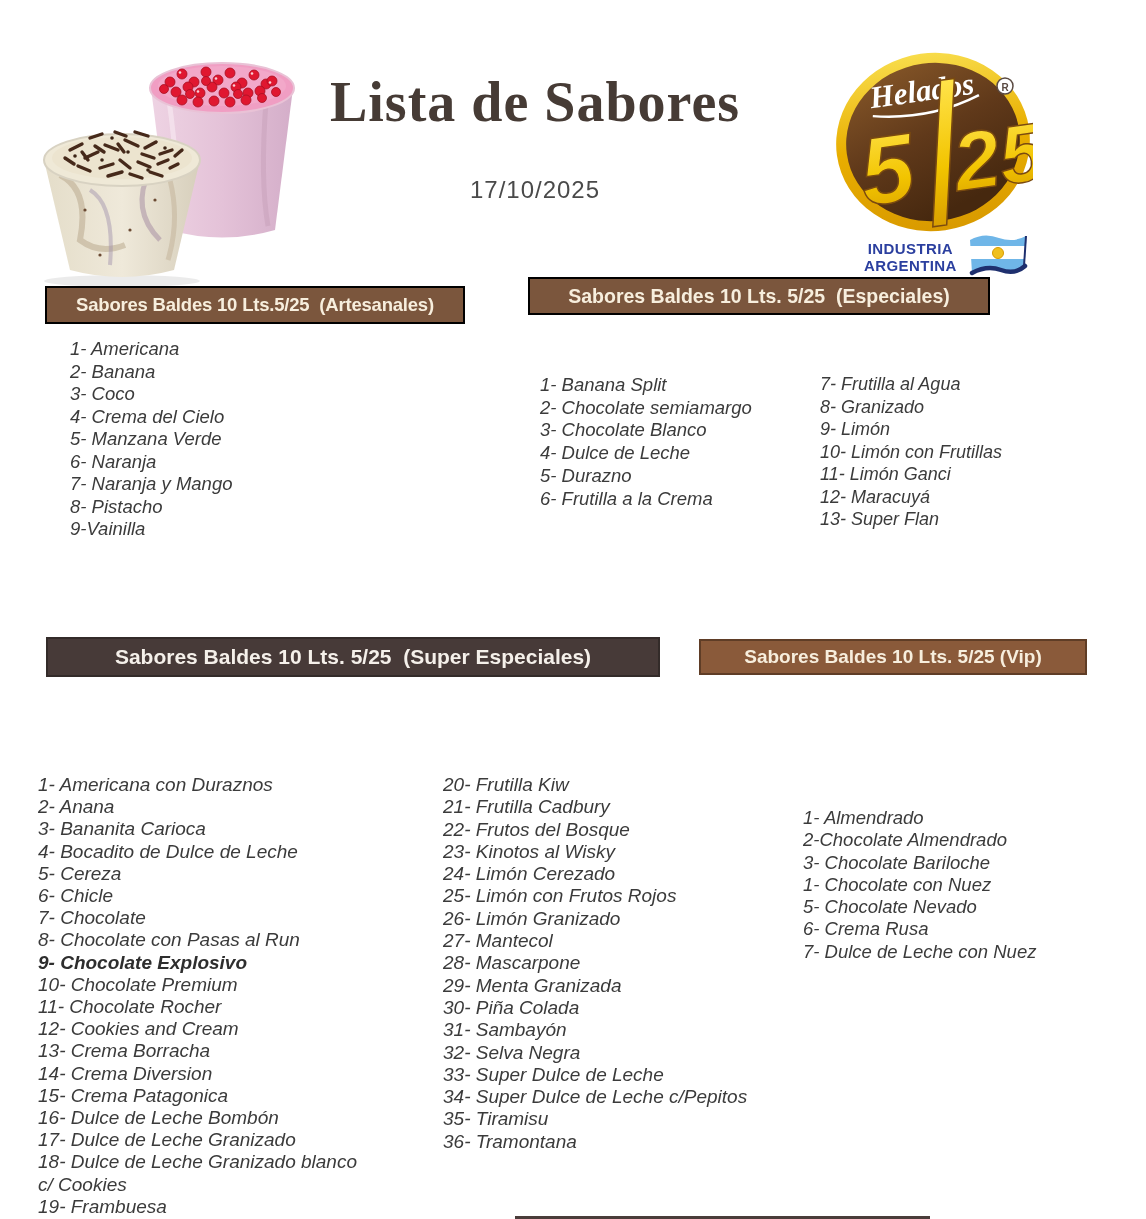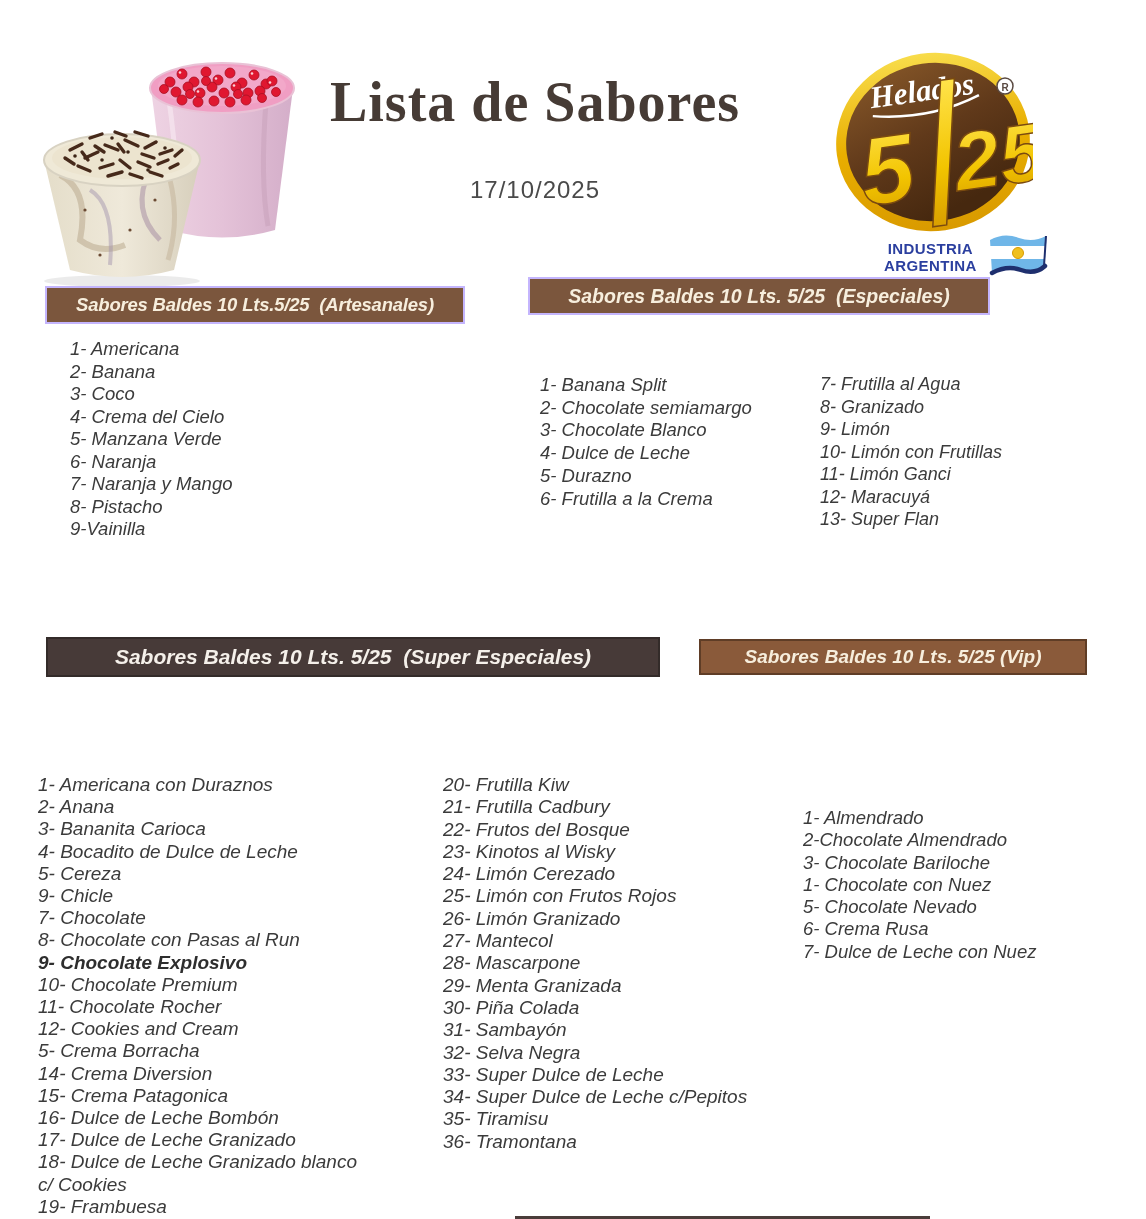--- a/index.html
+++ b/index.html
@@ -9,43 +9,43 @@
 
   
   .title{position:absolute;left:270px;top:72px;width:530px;text-align:center;
          font-family:Liberation Serif, serif;font-weight:bold;font-size:56px;
          color:#463b35;letter-spacing:1px;line-height:60px;}
   .date{position:absolute;left:270px;top:140px;width:530px;text-align:center;
         font-size:24px;color:#4a4a4a;letter-spacing:1px;margin-top:36px;}
 
   
   .band{position:absolute;display:flex;align-items:center;justify-content:center;
-        background:#7b563d;border:2px solid #c4b5fd;color:#f7eedd;font-weight:bold;
-        white-space:pre;box-sizing:border-box;font-style:italic;}
+        background:#7b563d;border:2px solid #000000;color:#f7eedd;font-weight:bold;
+        white-space:pre;box-sizing:border-box;}
   .band.b1{left:45px;top:286px;width:420px;height:38px;font-size:18.5px;letter-spacing:-0.2px;}
   .band.b2{left:528px;top:277px;width:462px;height:38px;font-size:19.5px;}
   .band.b3{left:46px;top:637px;width:614px;height:40px;font-size:21px;
            background:#473a38;border-color:#332b29;color:#f5f0ea;}
   .band.b4{left:699px;top:639px;width:388px;height:36px;font-size:19px;
            background:#8a5a3a;border-color:#5f3d26;}
 
   
   .flavor-list{position:absolute;font-style:italic;color:#3b3b3b;}
   .flavor{white-space:pre-line;}
   .flavor.bold{font-weight:bold;color:#2e2e2e;}
   .lst-artesanales{left:70px;top:338px;font-size:18.5px;line-height:22.5px;}
   .lst-esp1{left:540px;top:374px;font-size:18.5px;line-height:22.7px;}
   .lst-esp2{left:820px;top:373px;font-size:18px;line-height:22.5px;}
   .lst-sup1{left:38px;top:774px;font-size:19px;line-height:22.2px;}
   .lst-sup2{left:443px;top:774px;font-size:19px;line-height:22.3px;}
   .lst-vip{left:803px;top:768px;font-size:18.5px;line-height:22.3px;margin-top:39px;}
 
   
   .logo-wrap{position:absolute;left:833px;top:44px;width:200px;height:200px;}
-  .industria{position:absolute;left:884px;top:233px;display:flex;align-items:center;gap:10px;}
+  .industria{position:absolute;left:864px;top:233px;display:flex;align-items:center;gap:10px;}
   .industria .txt{color:#2b3f9f;font-weight:bold;font-size:15px;line-height:17px;
                   text-align:center;letter-spacing:0.4px;}
   .cups{position:absolute;left:30px;top:40px;width:285px;height:248px;}
   .bottom-line{position:absolute;left:515px;top:1216px;width:415px;height:3px;background:#4a3d3a;}
 </style>
 </head>
 <body>
 
 <div class="page">
 
@@ -250,28 +250,28 @@
       <div class="flavor">11- Limón Ganci</div>
       <div class="flavor">12- Maracuyá</div>
       <div class="flavor">13- Super Flan</div>
     </div>
   <div class="flavor-list lst-sup1">
       <div class="flavor">1- Americana con Duraznos</div>
       <div class="flavor">2- Anana</div>
       <div class="flavor">3- Bananita Carioca</div>
       <div class="flavor">4- Bocadito de Dulce de Leche</div>
       <div class="flavor">5- Cereza</div>
-      <div class="flavor">9- Chicle</div>
+      <div class="flavor">6- Chicle</div>
       <div class="flavor">7- Chocolate</div>
       <div class="flavor">8- Chocolate con Pasas al Run</div>
       <div class="flavor bold">9- Chocolate Explosivo</div>
       <div class="flavor">10- Chocolate Premium</div>
       <div class="flavor">11- Chocolate Rocher</div>
       <div class="flavor">12- Cookies and Cream</div>
-      <div class="flavor">5- Crema Borracha</div>
+      <div class="flavor">13- Crema Borracha</div>
       <div class="flavor">14- Crema Diversion</div>
       <div class="flavor">15- Crema Patagonica</div>
       <div class="flavor">16- Dulce de Leche Bombón</div>
       <div class="flavor">17- Dulce de Leche Granizado</div>
       <div class="flavor">18- Dulce de Leche Granizado blanco
 c/ Cookies</div>
       <div class="flavor">19- Frambuesa</div>
     </div>
   <div class="flavor-list lst-sup2">
       <div class="flavor">20- Frutilla Kiw</div>

